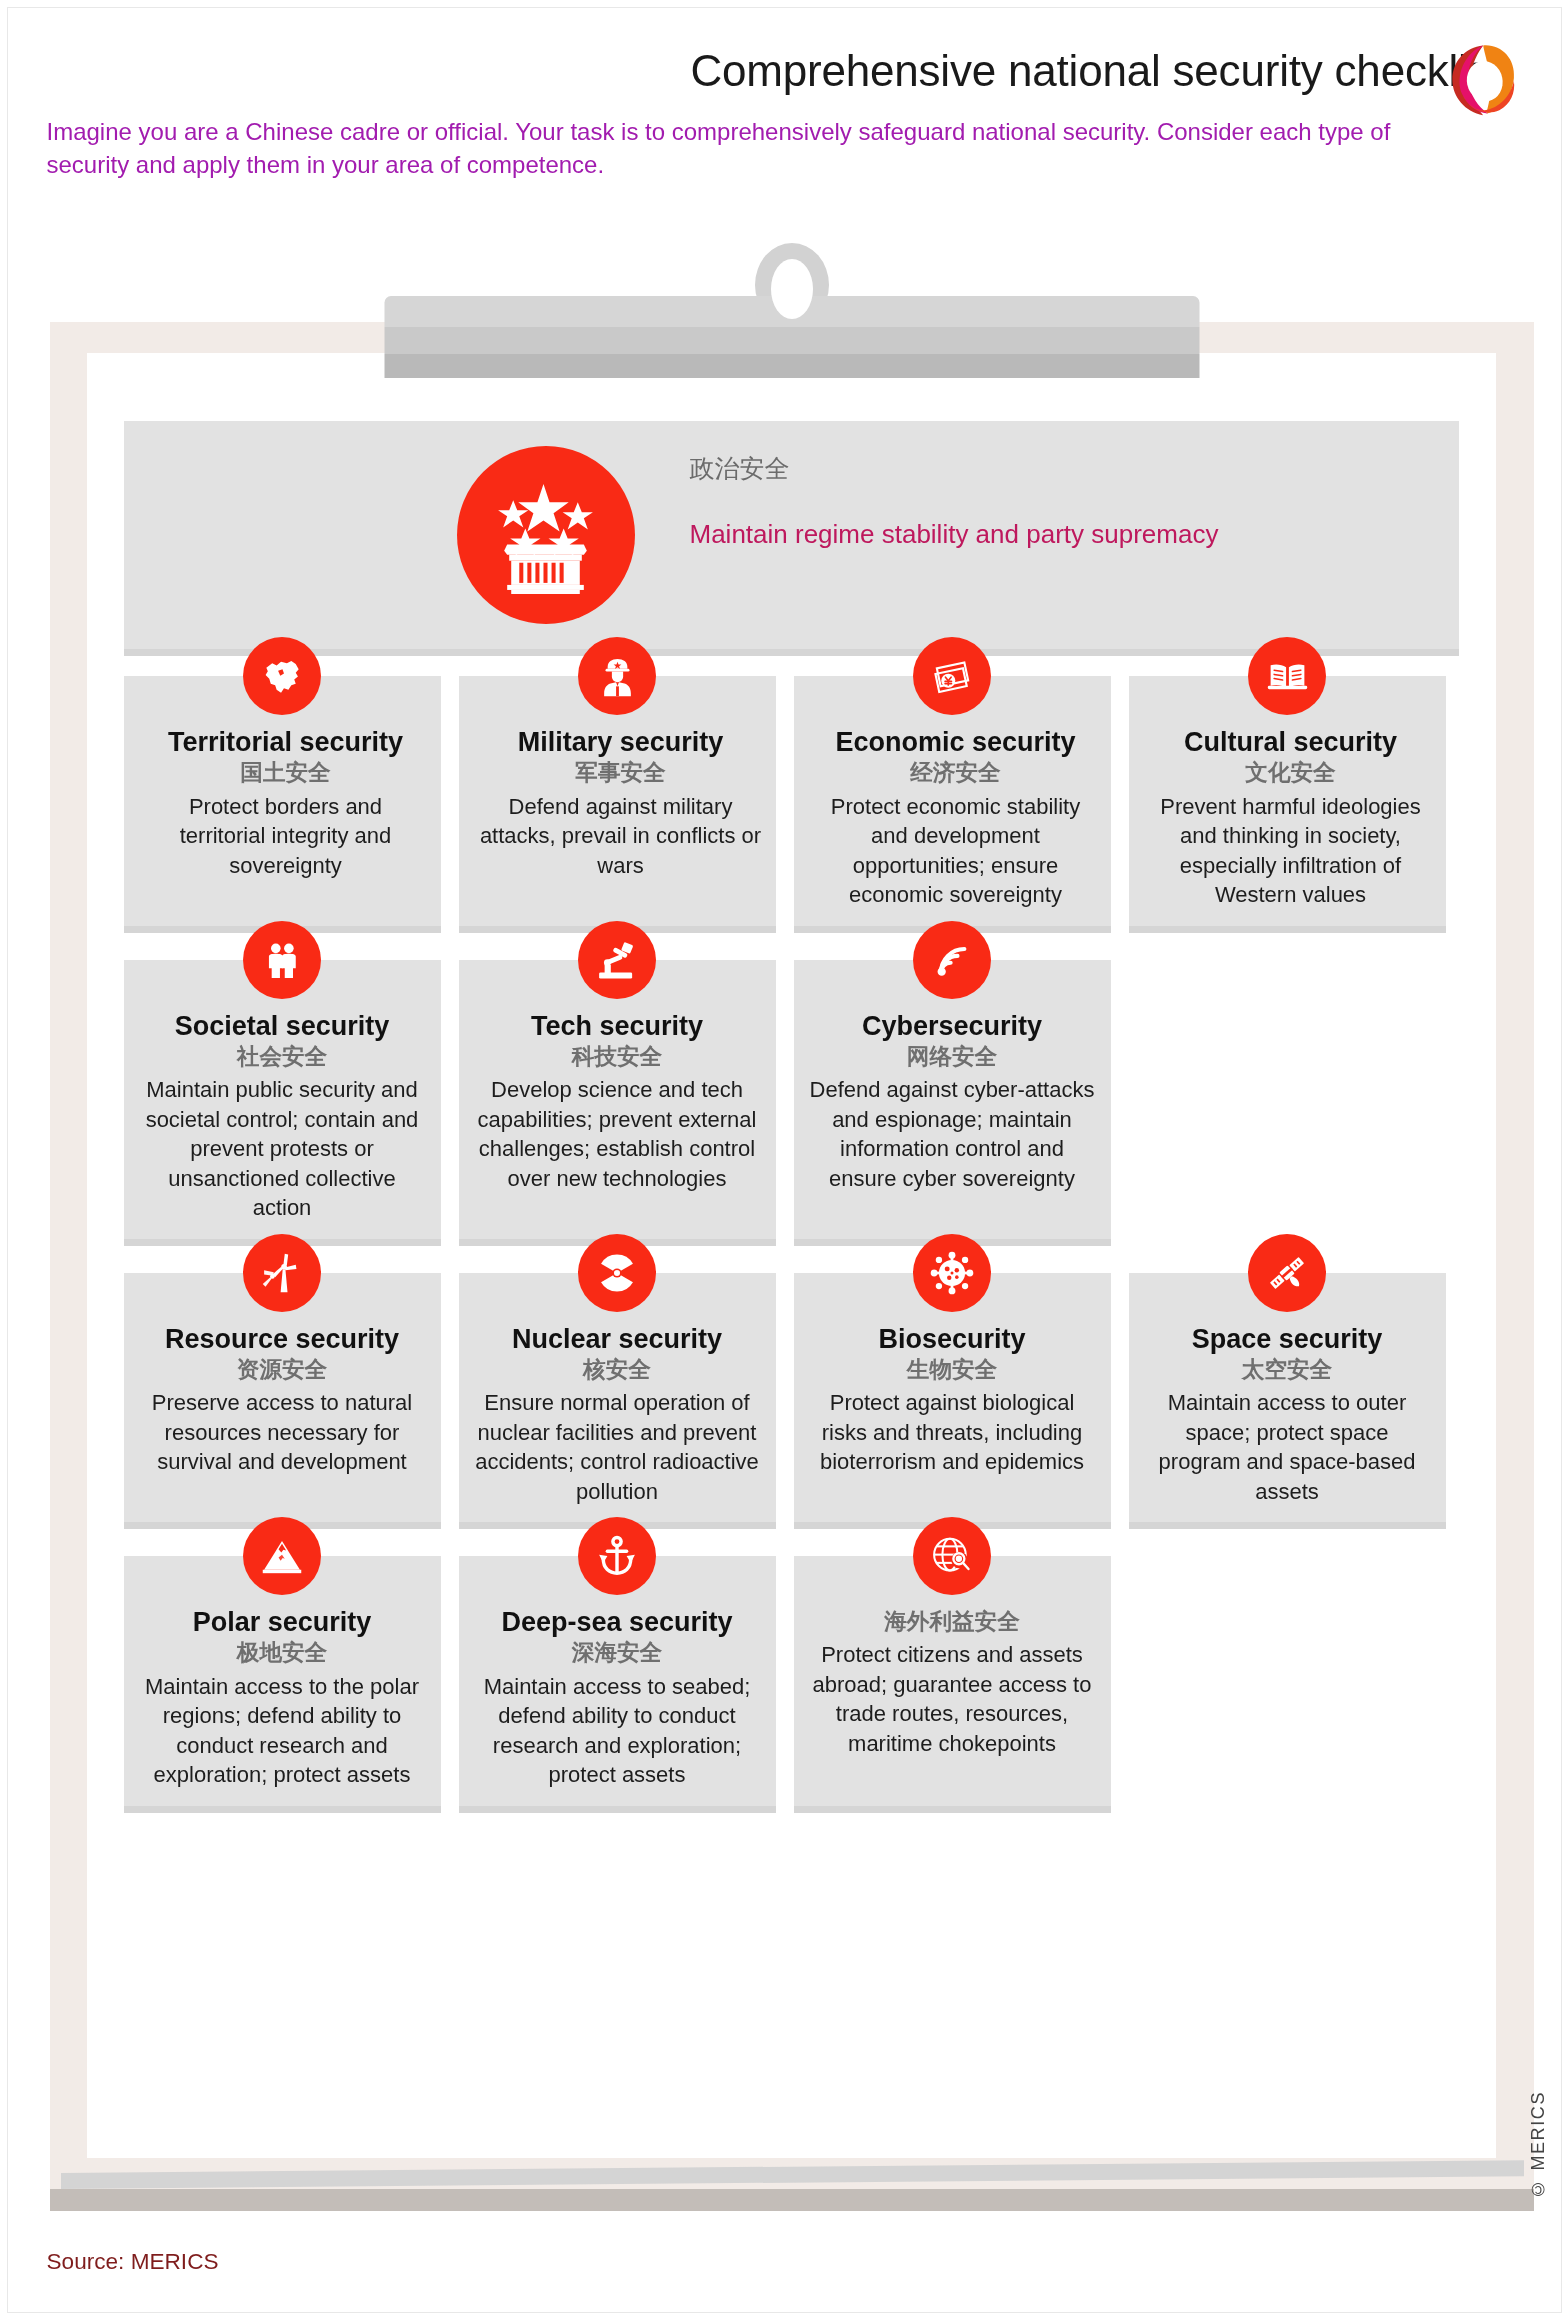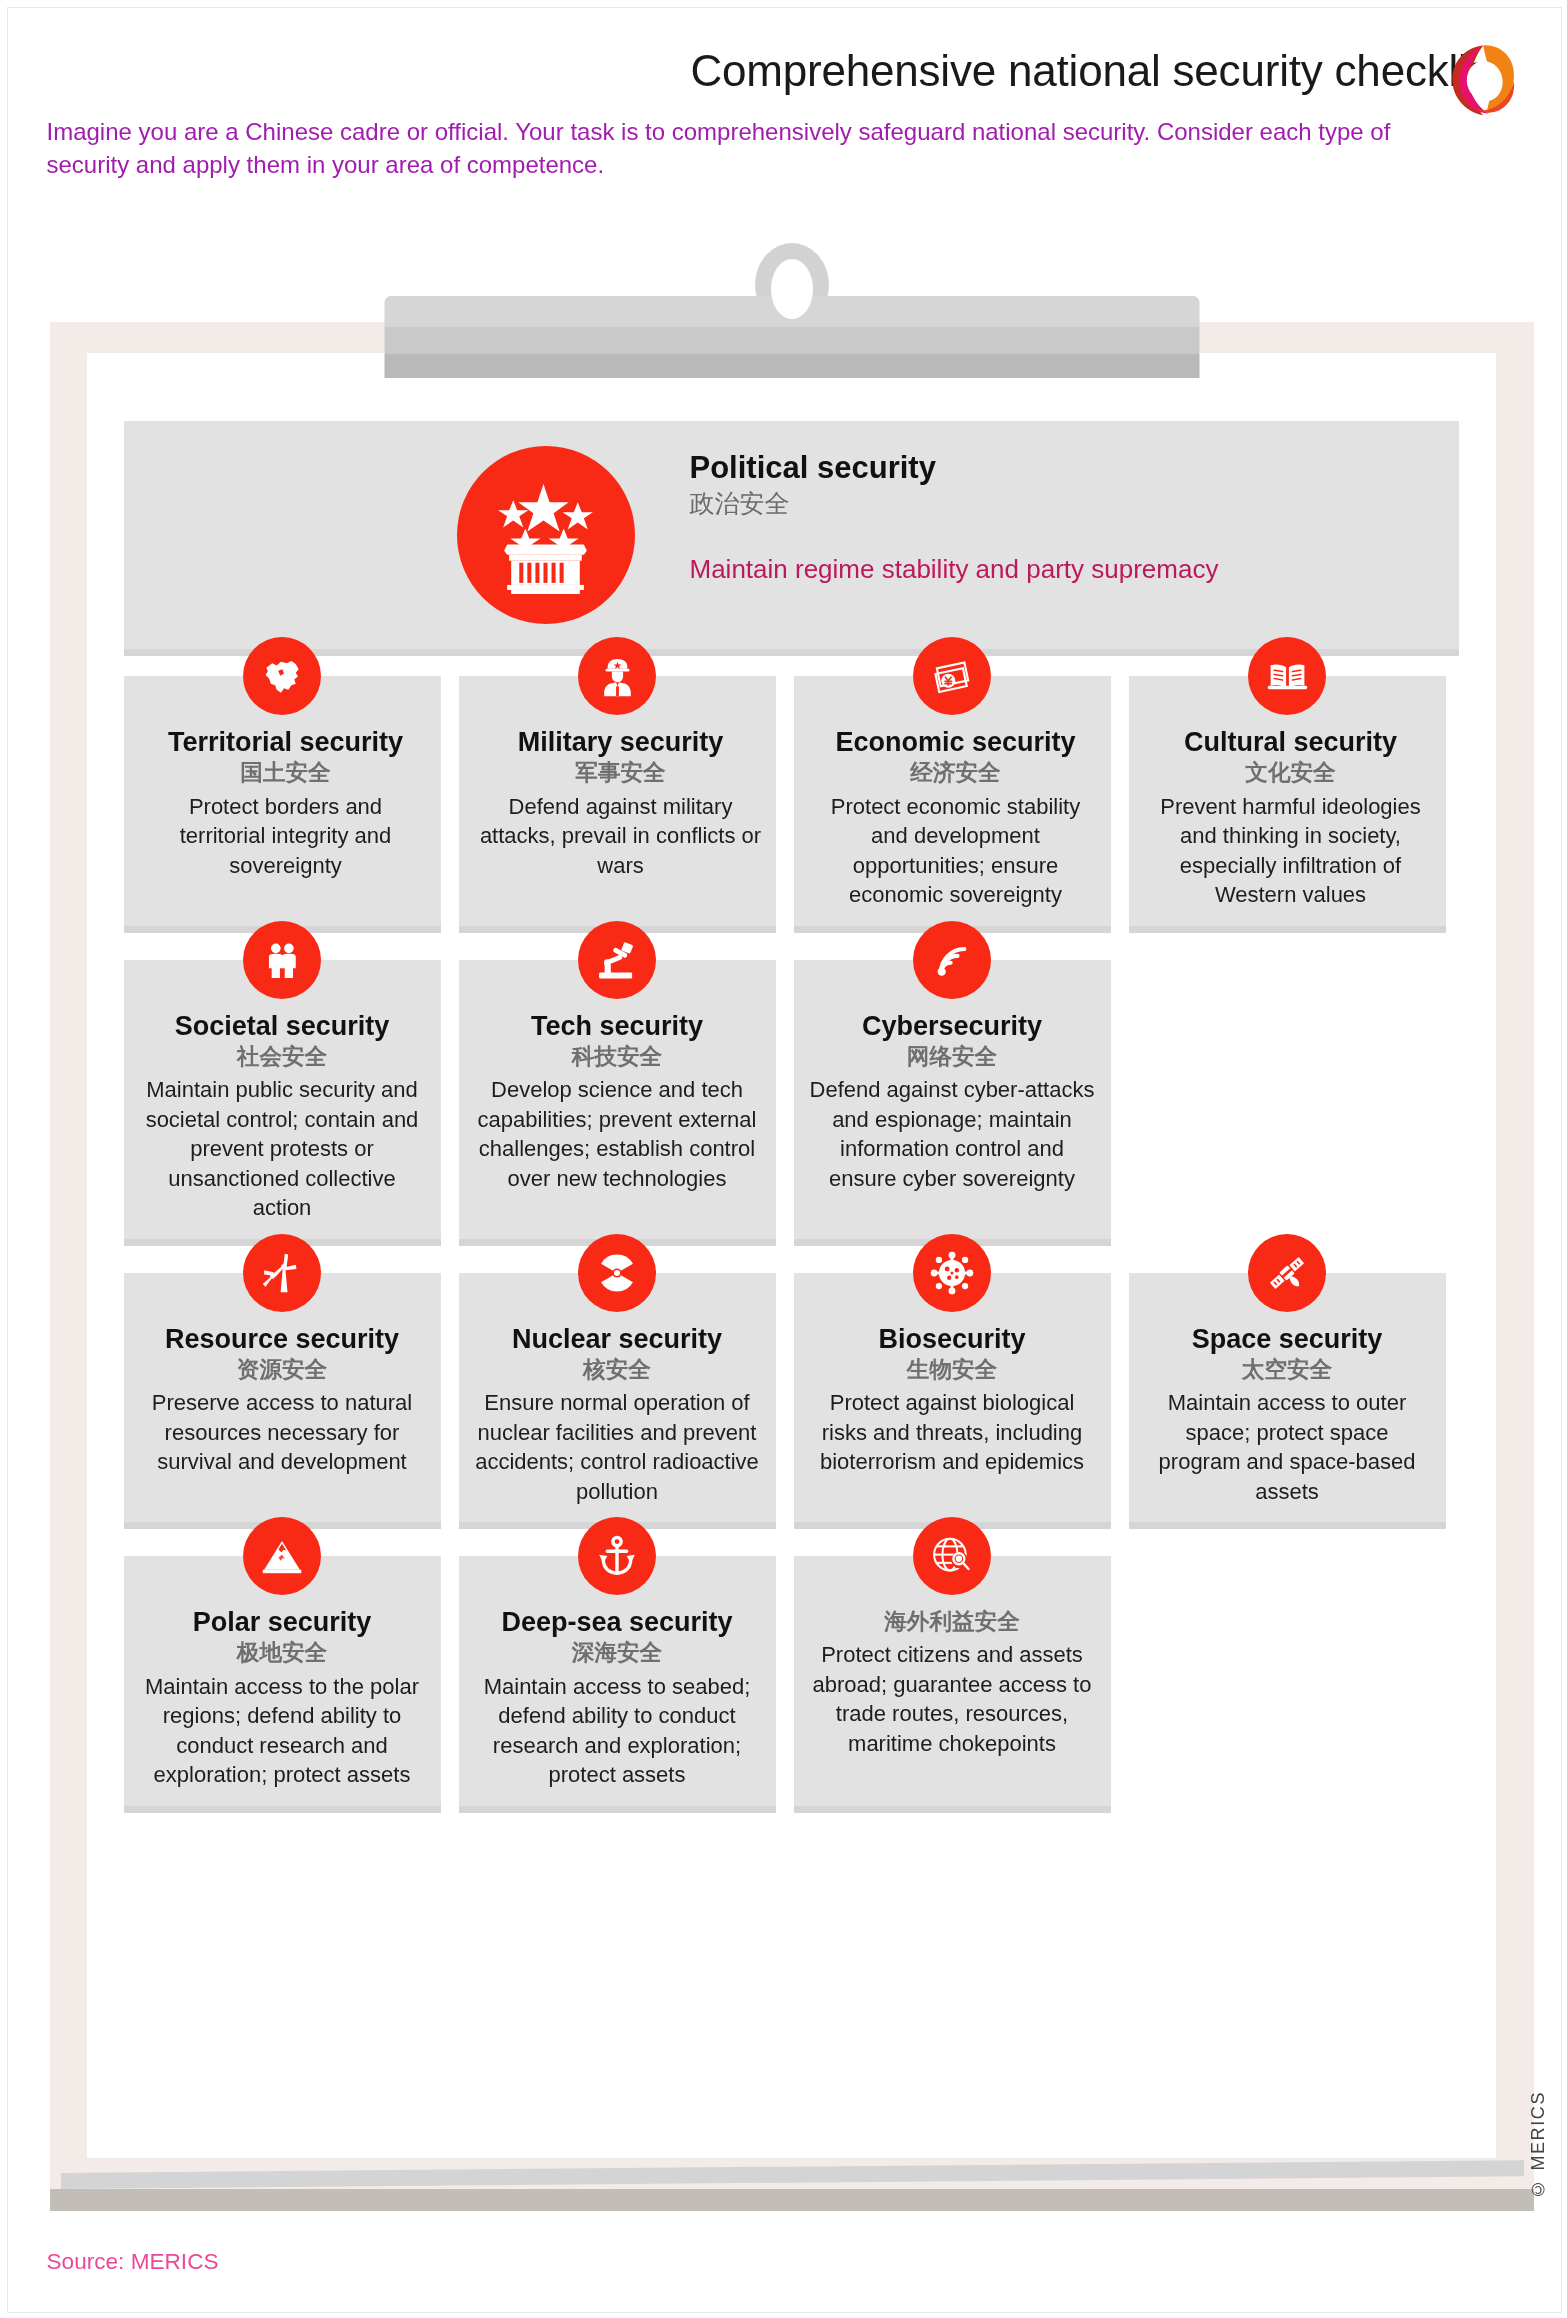--- a/index.html
+++ b/index.html
@@ -237,21 +237,21 @@
   .row-2 .card { min-height: 220px; }
   .row-3 .card { min-height: 207px; }
   .row-4 .card { min-height: 231px; }
   .card.ghost { visibility: hidden; }
 
   
   .source {
     position: absolute;
     left: 39px; bottom: 37px;
     font-size: 22.6px;
-    color: #ec4899;
+    color: #7f1d1d;
   }
   .copyright {
     position: absolute;
     right: 11.3px; bottom: 113px;
     font-size: 18px;
     color: #444;
     letter-spacing: 1.6px;
     writing-mode: vertical-rl;
     text-orientation: mixed;
     transform: rotate(180deg);
@@ -312,21 +312,20 @@
                 <rect x="58" y="88" width="4" height="20"></rect>
                 <rect x="66" y="88" width="4" height="20"></rect>
                 <rect x="74" y="88" width="4" height="20"></rect>
               </g>
               <rect x="22" y="110" width="76" height="5"></rect>
               <rect x="26" y="115" width="68" height="4"></rect>
             </g>
           </svg>
         </div>
         <div class="hero-text">
-          <div class="hero-title">Political security</div>
           <div class="hero-cn">政治安全</div>
           <div class="hero-desc">Maintain regime stability and party supremacy</div>
         </div>
       </div>
 
       <div class="row row-1">
         <div class="card">
           <div class="card-icon">
             <svg viewBox="0 0 64 64" width="47" height="47" aria-hidden="true">
               <path fill="#fff" d="M10 20 L18 14 L24 17 L30 12 L38 14 L44 11 L50 15 L54 22 L50 27 L53 32 L48 36 L50 42 L44 44 L40 50 L34 48 L30 54 L24 50 L22 44 L16 42 L14 35 L9 30 L12 25 Z"></path>

